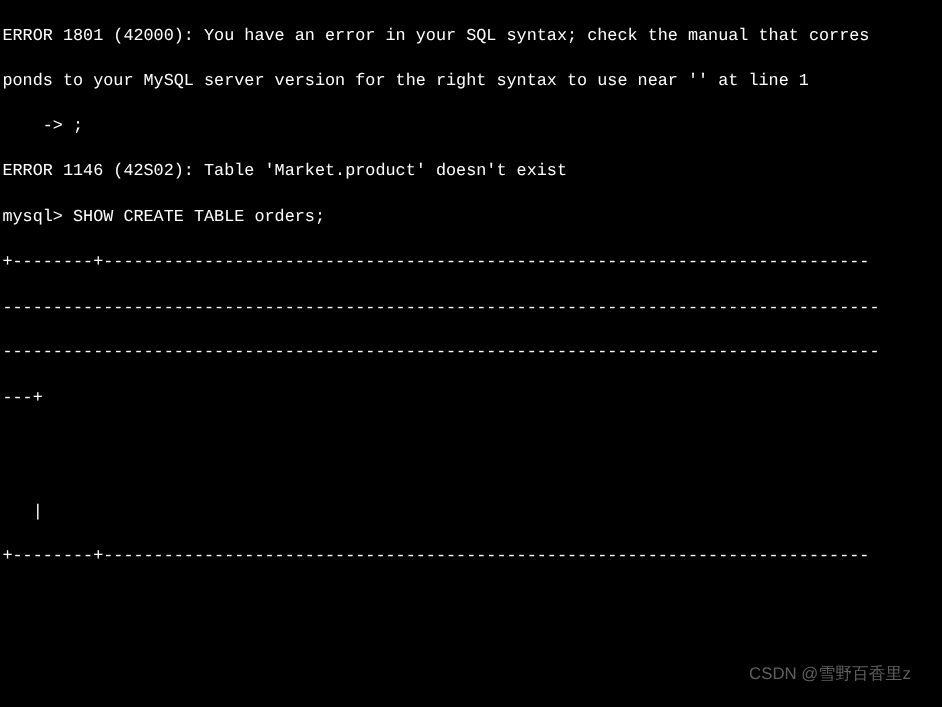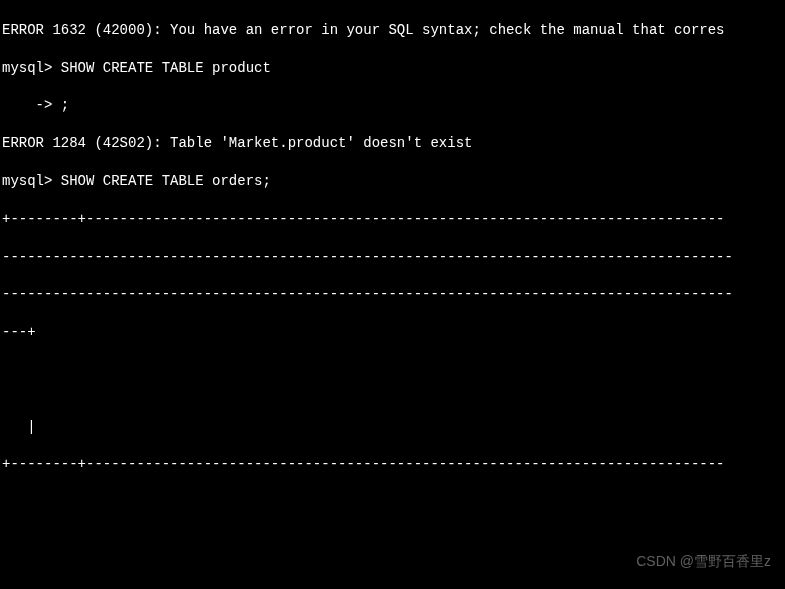--- a/index.html
+++ b/index.html
@@ -22,35 +22,35 @@
     .terminal {
       white-space: pre-wrap;
       word-break: break-all;
     }
     .line {
       display: block;
     }
     .watermark {
       position: absolute;
       bottom: 18px;
-      right: 14px;
+      right: 26px;
       color: #888888;
       font-size: 14px;
       font-family: sans-serif;
       opacity: 0.7;
     }
   </style>
 </head>
 <body>
 
 <div class="terminal">
-<span class="line">ERROR 1632 (42000): You have an error in your SQL syntax; check the manual that corres</span>
-<span class="line">mysql&gt; SHOW CREATE TABLE product</span>
+<span class="line">ERROR 1801 (42000): You have an error in your SQL syntax; check the manual that corres</span>
+<span class="line">ponds to your MySQL server version for the right syntax to use near '' at line 1</span>
 <span class="line">    -&gt; ;</span>
-<span class="line">ERROR 1284 (42S02): Table 'Market.product' doesn't exist</span>
+<span class="line">ERROR 1146 (42S02): Table 'Market.product' doesn't exist</span>
 <span class="line">mysql&gt; SHOW CREATE TABLE orders;</span>
 <span class="line">+--------+----------------------------------------------------------------------------</span>
 <span class="line">---------------------------------------------------------------------------------------</span>
 <span class="line">---------------------------------------------------------------------------------------</span>
 <span class="line">---+</span>
 <span class="line"></span>
 <span class="line"></span>
 <span class="line"></span>
 <span class="line">   |</span>
 <span class="line">+--------+----------------------------------------------------------------------------</span>

